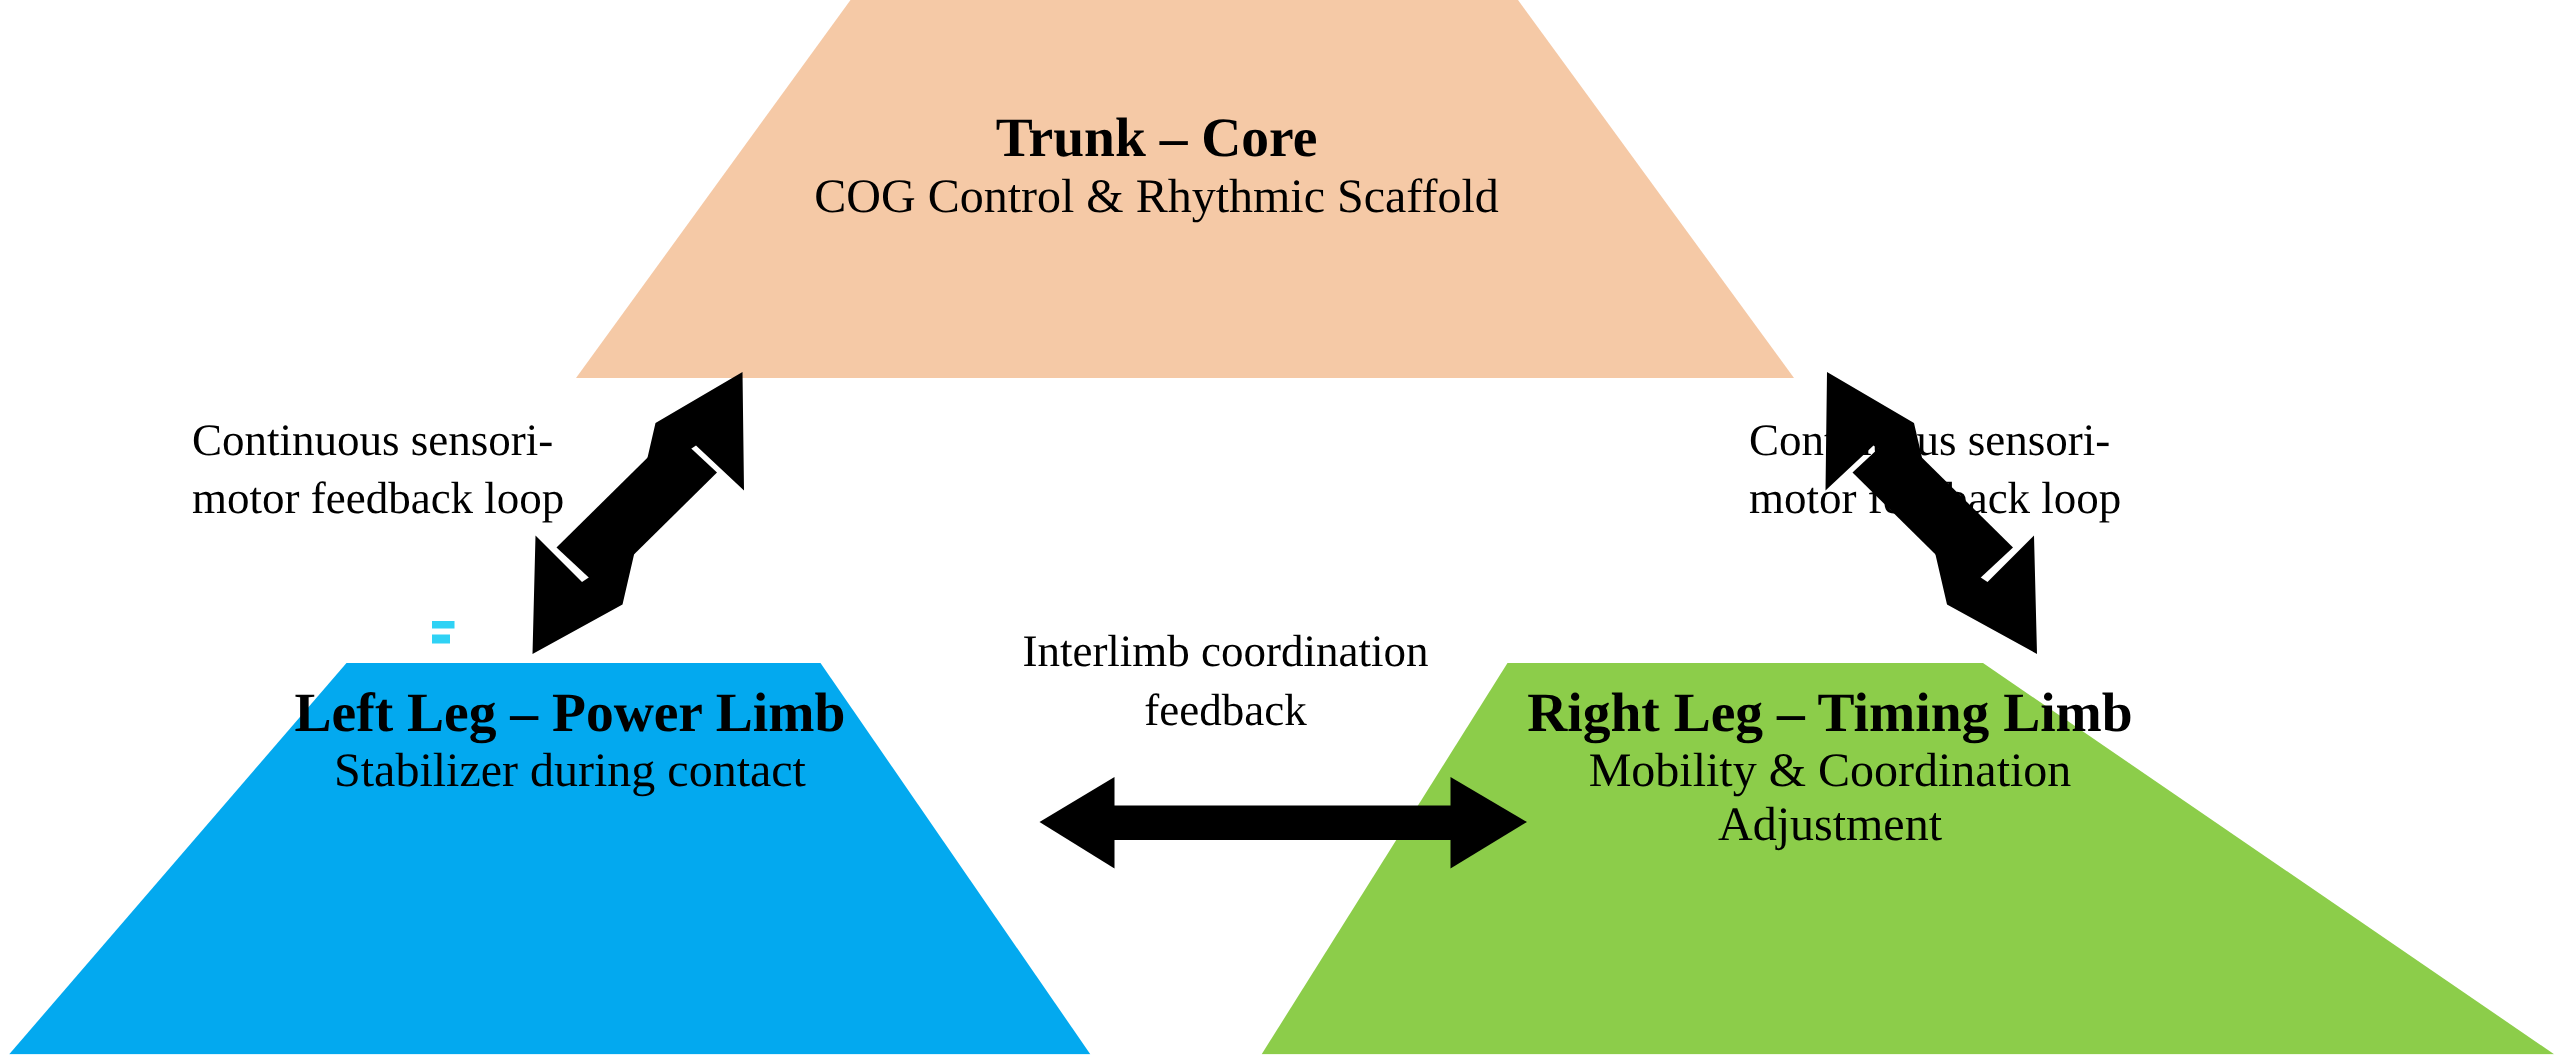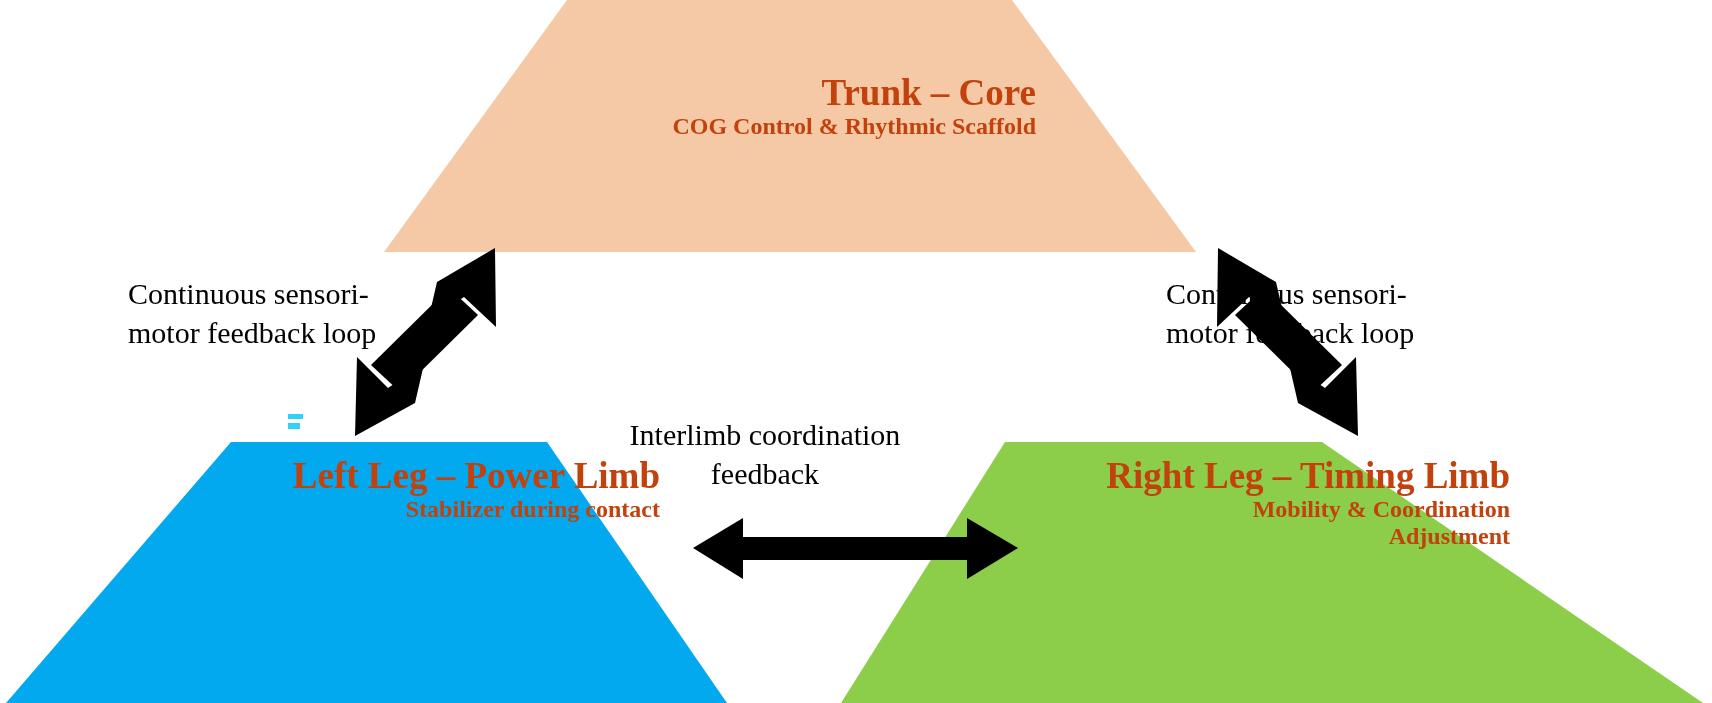--- a/index.html
+++ b/index.html
@@ -1,33 +1,33 @@
 <!DOCTYPE html>
 <html><head>
 <meta charset="utf-8">
 <style>
   html,body{margin:0;padding:0;background:#ffffff;}
   body{font-family:"Liberation Serif", serif;}
   #canvas{position:relative;width:1712px;height:703px;background:#ffffff;overflow:hidden;}
 
   .shape-svg{position:absolute;left:0;top:0;width:1712px;height:703px;}
 
-  .box-label{position:absolute;text-align:right;color:#c2410c;line-height:1.12;}
+  .box-label{position:absolute;text-align:center;color:#000000;line-height:1.12;}
   .box-title{font-weight:bold;font-size:37px;letter-spacing:0px;}
-  .box-sub{font-size:24px;font-weight:bold;}
+  .box-sub{font-size:32px;font-weight:normal;}
 
   .edge-label{position:absolute;text-align:center;color:#000000;font-size:30px;line-height:1.3;}
 
   #trunk-label{left:506px;top:72px;width:530px;}
   #left-label{left:100px;top:455px;width:560px;}
   #right-label{left:930px;top:455px;width:580px;}
 
   #label-left-loop{left:128px;top:274px;width:288px;text-align:left;}
   #label-right-loop{left:1166px;top:274px;width:290px;text-align:left;}
-  #label-interlimb{left:620px;top:415px;width:290px;text-align:center;}
+  #label-interlimb{left:672px;top:415px;width:290px;text-align:center;}
 </style>
 </head>
 <body>
 
 <div id="canvas">
 
   <svg class="shape-svg" viewBox="0 0 1712 703">
 
     <polygon points="567,0 1012,0 1196,252 384,252" fill="#f5c9a6"></polygon>
 

